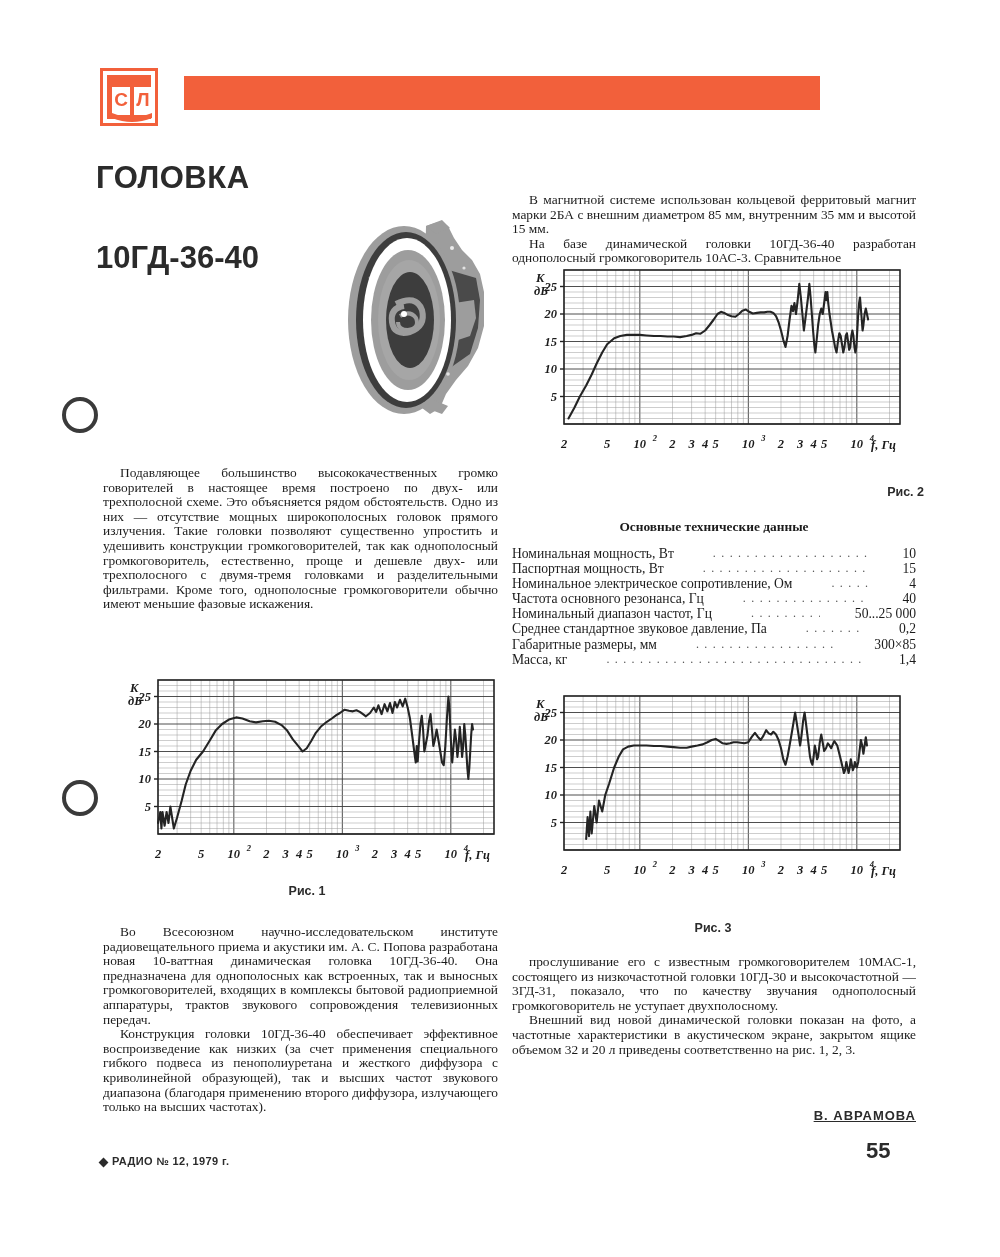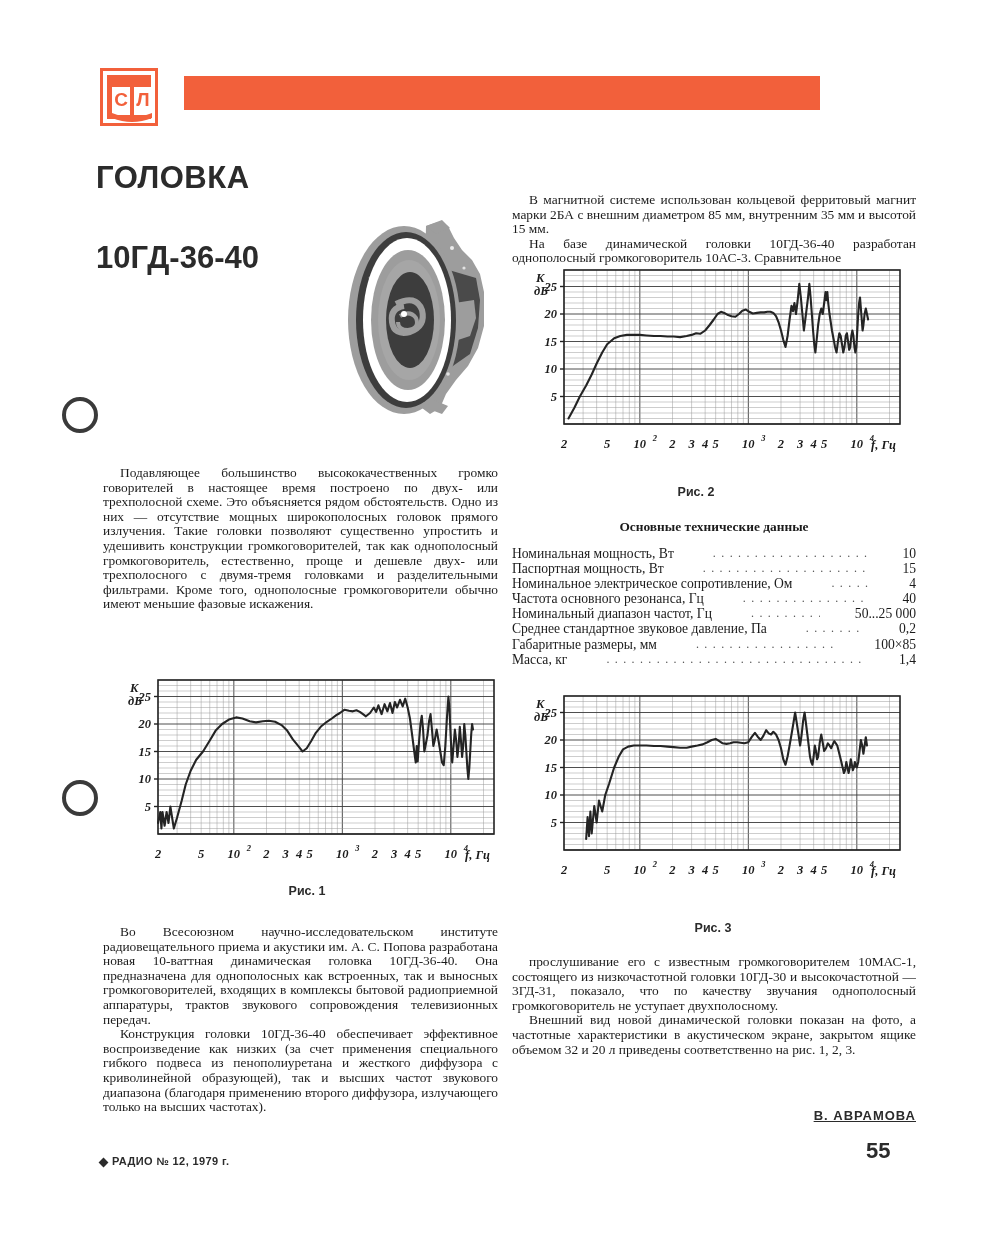--- a/index.html
+++ b/index.html
@@ -63,21 +63,21 @@
   .spec-val{flex:0 0 auto;text-align:right;}
 
   
   .fig{position:absolute;}
   .fig1{left:112px;top:672px;}
   .fig2{left:518px;top:262px;}
   .fig3{left:518px;top:688px;}
   .cap{position:absolute;text-align:center;font-family:"Liberation Sans", sans-serif;
        font-weight:bold;font-size:12.5px;color:#2b2b2b;}
   .cap1{left:112px;top:884px;width:390px;}
-  .cap2{left:501px;top:485px;width:390px;}
+  .cap2{left:534px;top:485px;width:390px;text-align:right;}
   .cap3{left:518px;top:921px;width:390px;}
 
   
   .footer{position:absolute;left:100px;top:1155px;
     font-family:"Liberation Sans", sans-serif;font-size:11px;font-weight:bold;
     letter-spacing:0.4px;color:#2b2b2b;}
   .diamond{display:inline-block;width:7px;height:7px;background:#2b2b2b;
     transform:rotate(45deg);margin-right:5px;vertical-align:middle;}
   .author{position:absolute;left:512px;top:1108px;width:404px;text-align:right;
     font-family:"Liberation Sans", sans-serif;font-weight:bold;font-size:13px;
@@ -203,21 +203,21 @@
         <span class="spec-val">50...25 000</span>
       </div>
       <div class="spec-row">
         <span class="spec-label">Среднее стандартное звуковое давление, Па</span>
         <span class="spec-dots">............................................................</span>
         <span class="spec-val">0,2</span>
       </div>
       <div class="spec-row">
         <span class="spec-label">Габаритные размеры, мм</span>
         <span class="spec-dots">............................................................</span>
-        <span class="spec-val">100×85</span>
+        <span class="spec-val">300×85</span>
       </div>
       <div class="spec-row">
         <span class="spec-label">Масса, кг</span>
         <span class="spec-dots">............................................................</span>
         <span class="spec-val">1,4</span>
       </div>
     </div>
 
   <div class="fig fig1" id="chart-fig1">
       <svg width="390" height="208" viewBox="0 0 390 208">

